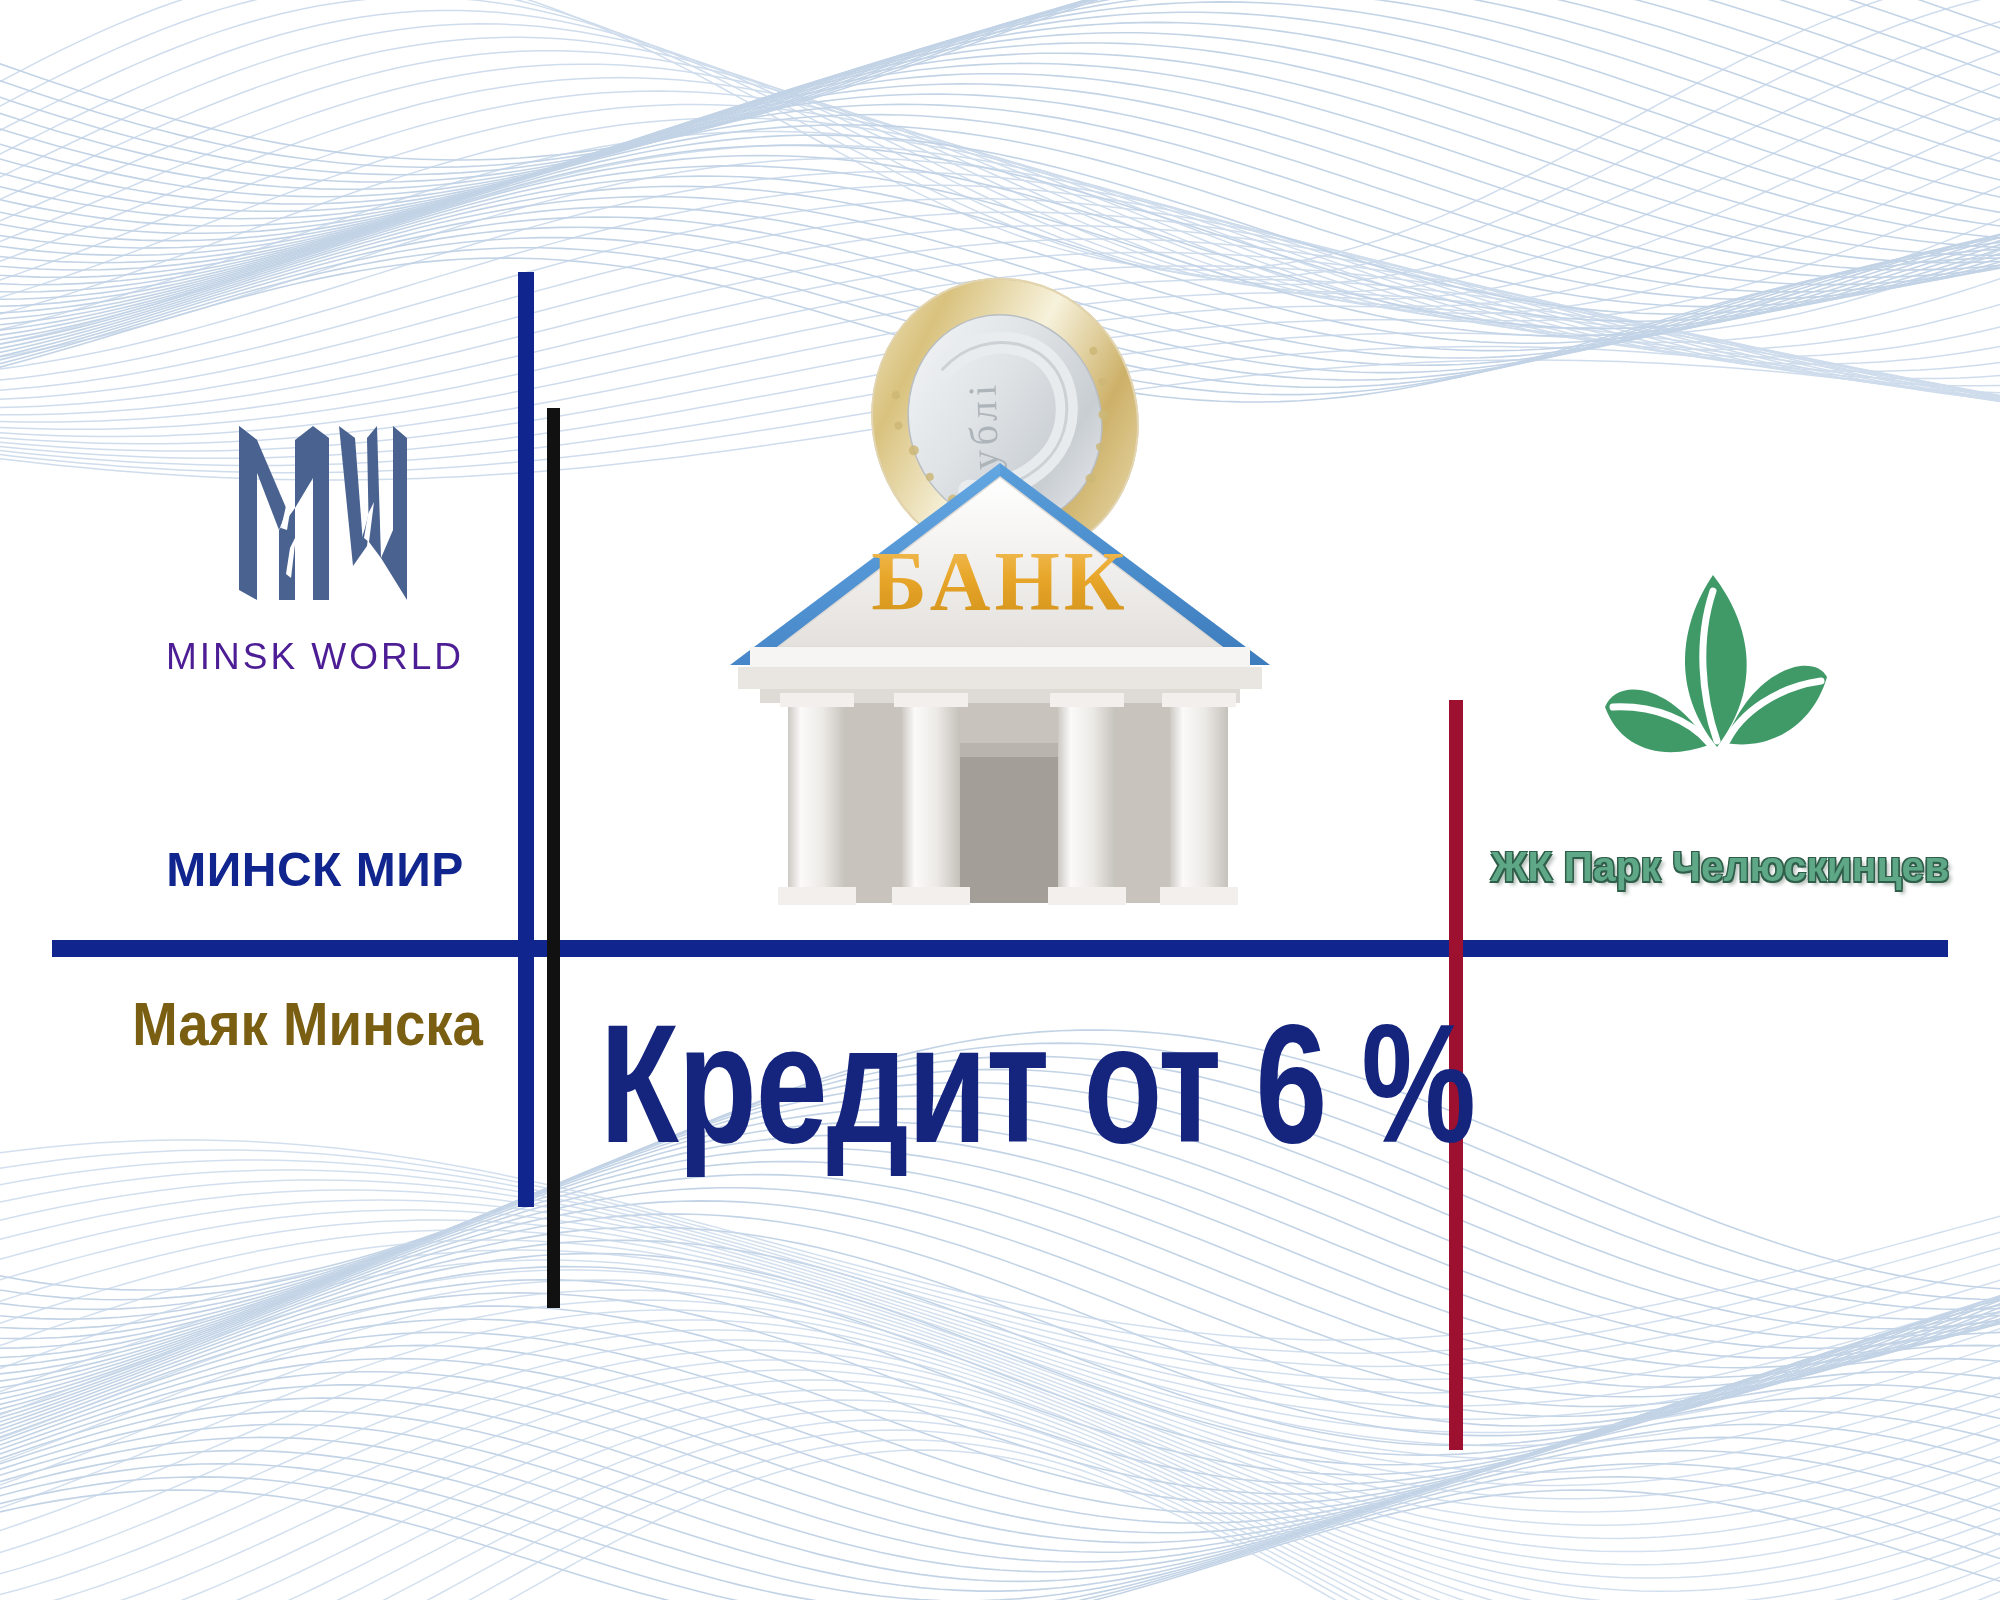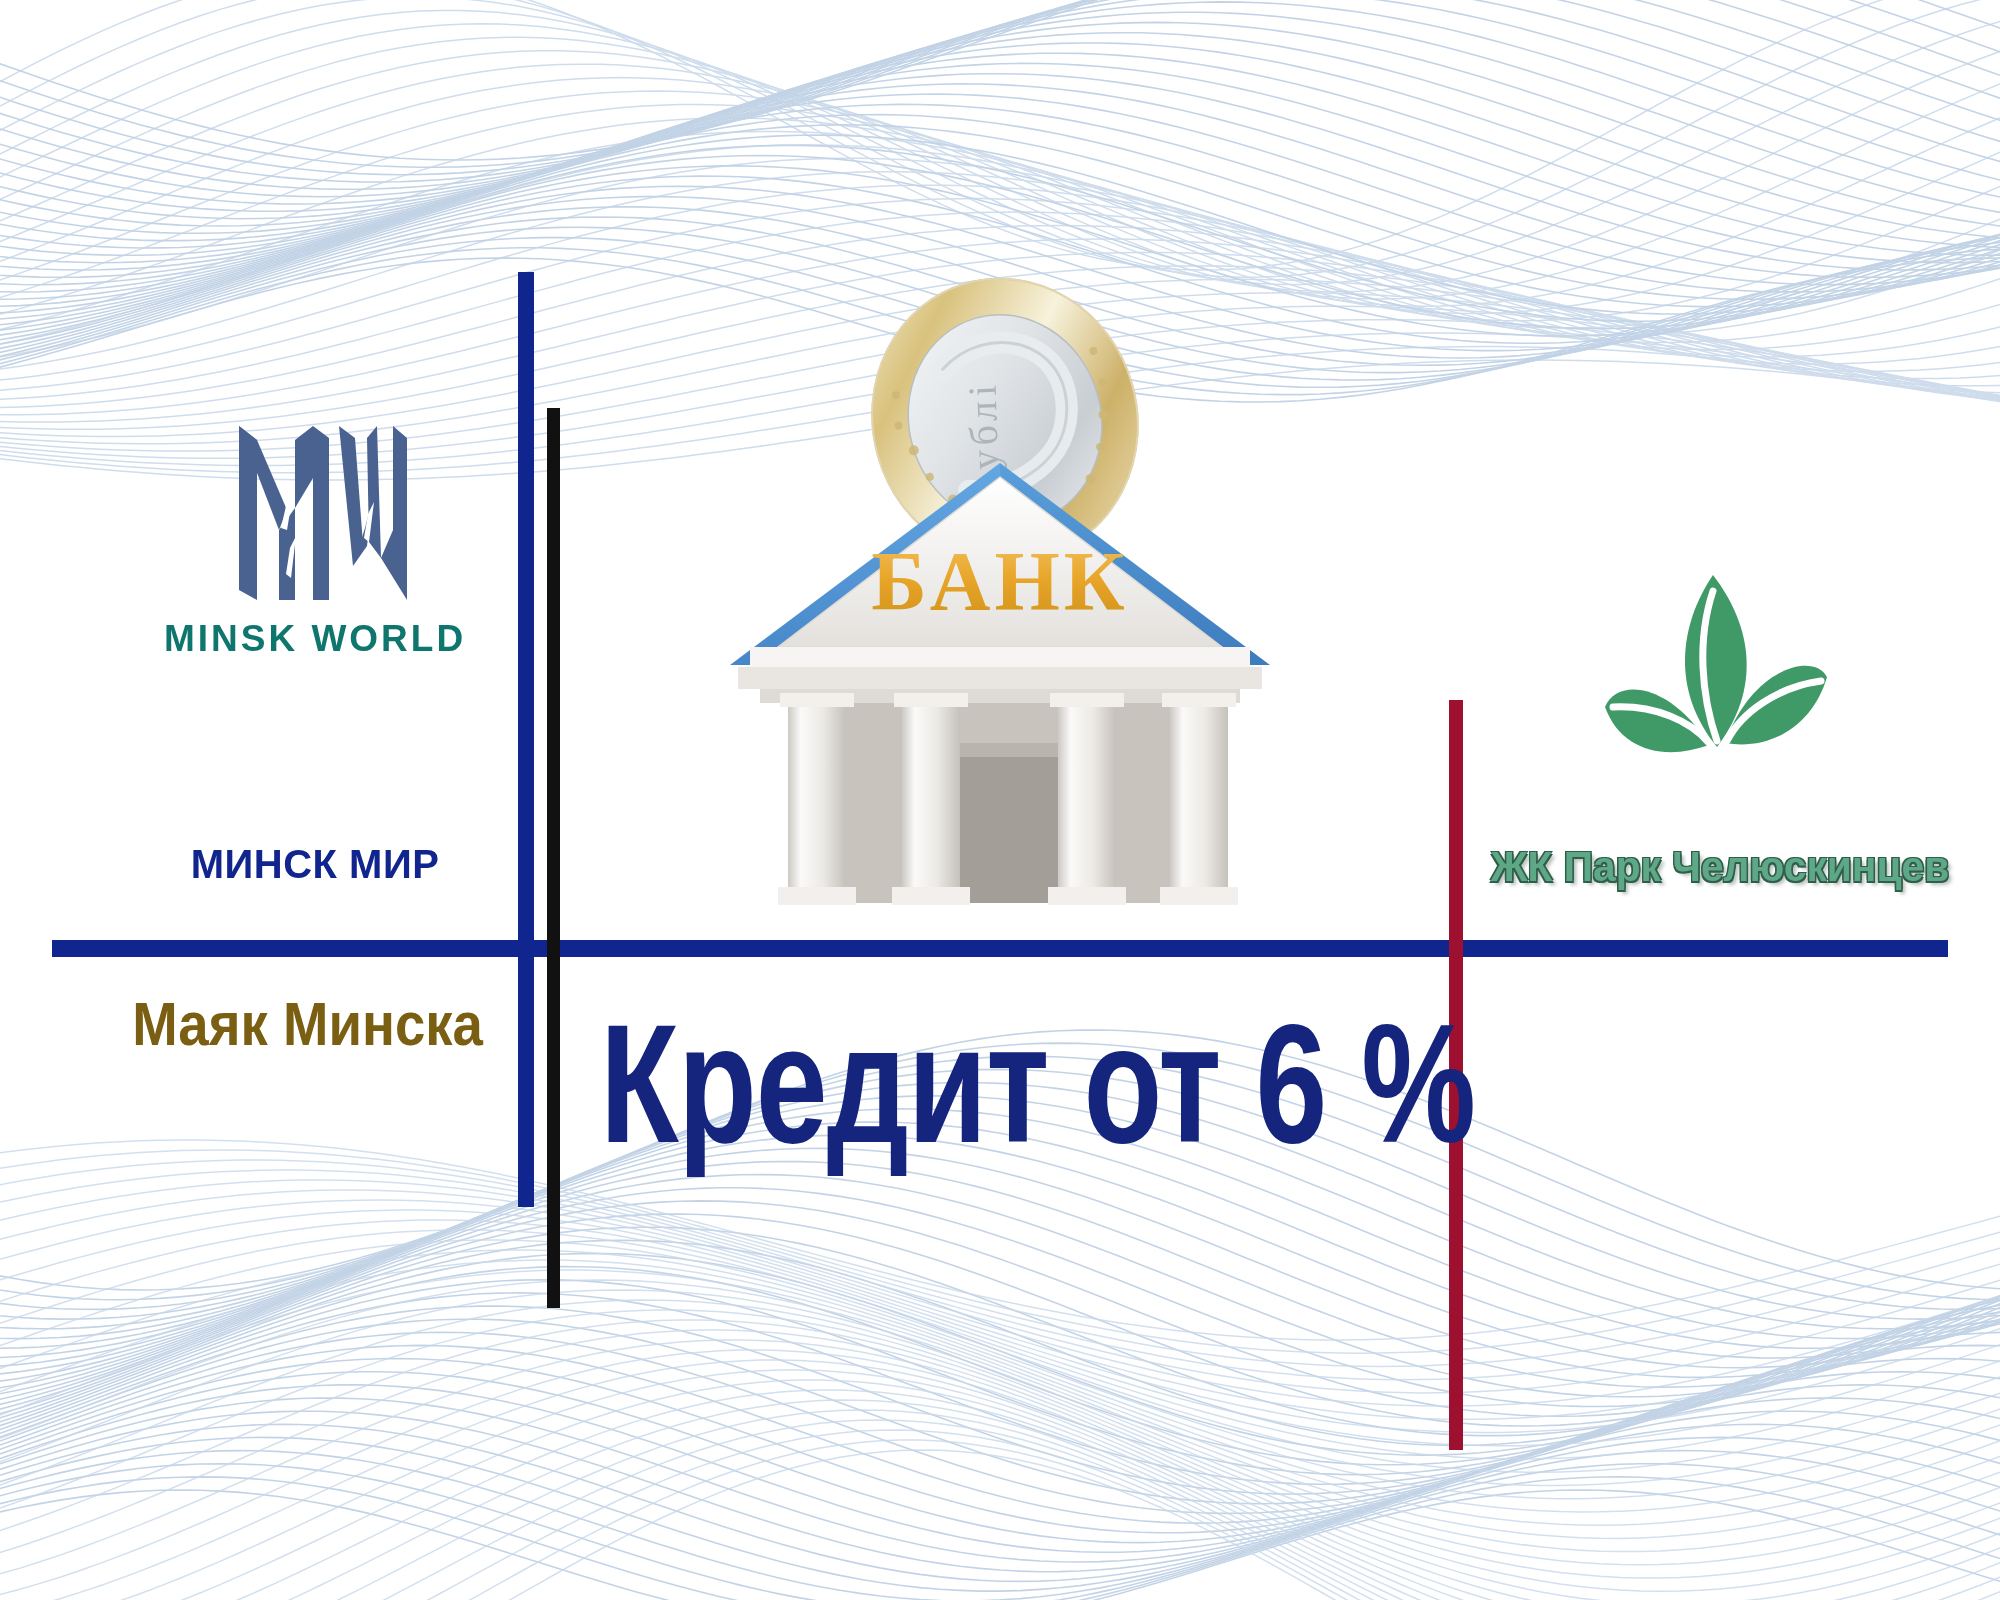--- a/index.html
+++ b/index.html
@@ -61,34 +61,34 @@
   
   #mw-logo-block {
     position: absolute;
     left: 150px;
     top: 418px;
     width: 330px;
     text-align: center;
   }
   #mw-mark { display: block; margin: 0 auto; }
   #mw-wordmark {
-    margin-top: 10px;
+    margin-top: 28px;
     font-size: 37px;
     letter-spacing: 3px;
-    color: #0f766e;
-    font-weight: 700;
+    color: #4c1d95;
+    font-weight: 400;
     white-space: nowrap;
   }
   #minsk-mir-label {
     position: absolute;
     left: 150px;
     top: 842px;
     width: 330px;
     text-align: center;
-    font-size: 40px;
+    font-size: 48px;
     font-weight: 700;
     color: #11258f;
     letter-spacing: 0.5px;
     white-space: nowrap;
   }
   #mayak-minska-label {
     position: absolute;
     left: 110px;
     top: 988px;
     width: 370px;

